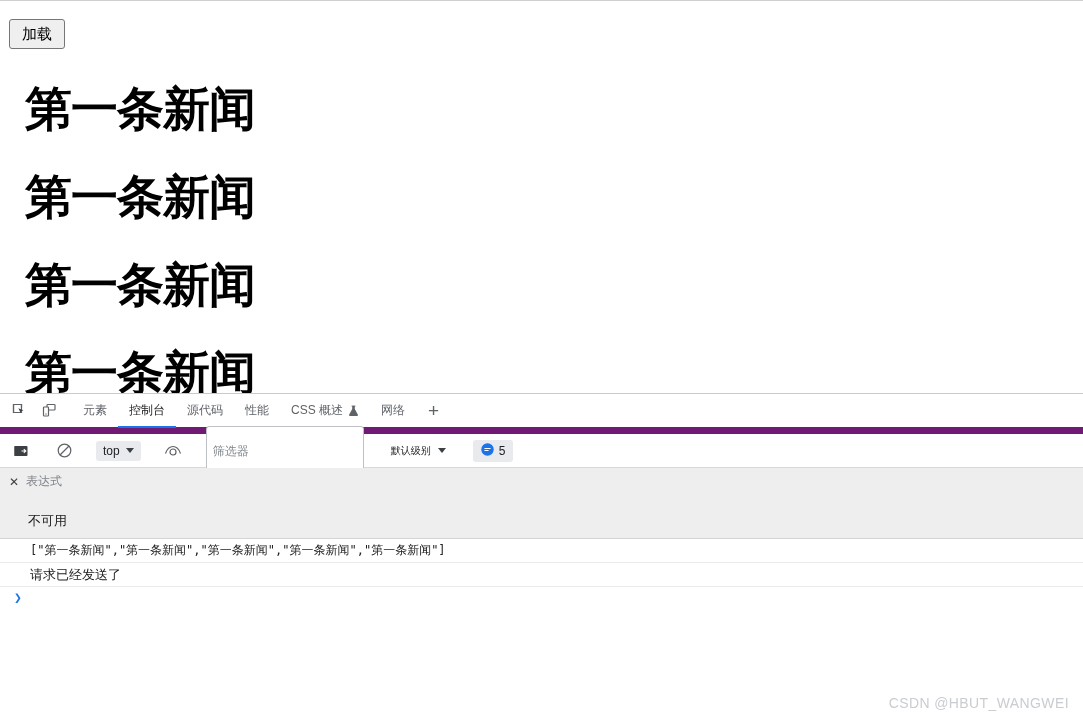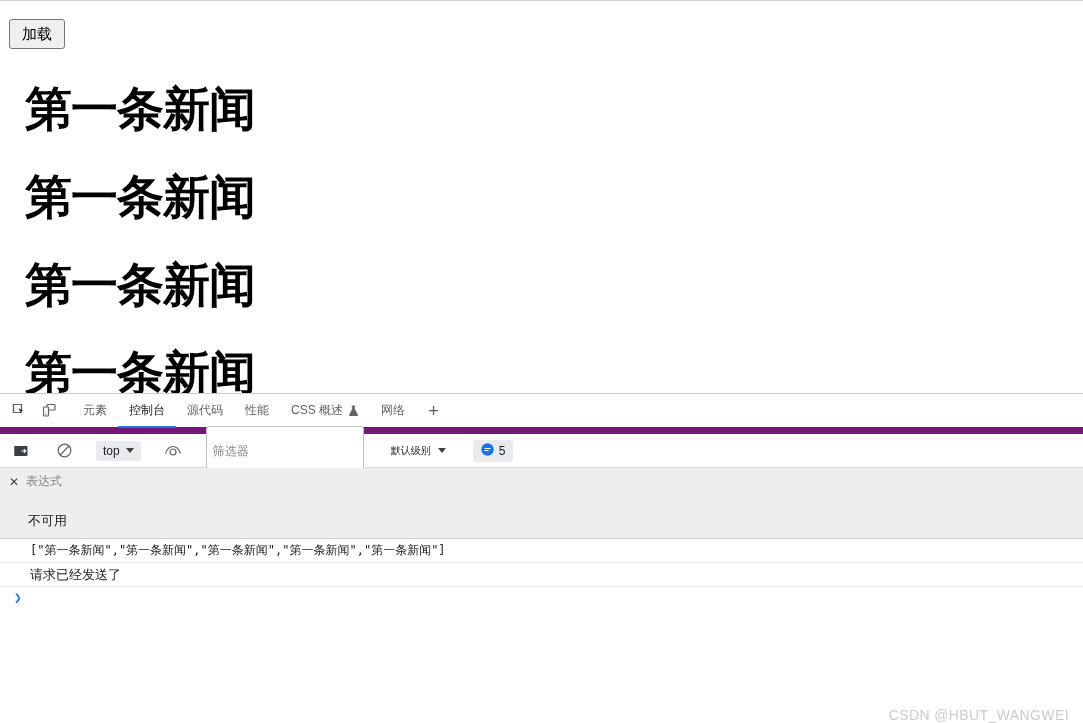--- a/index.html
+++ b/index.html
@@ -270,21 +270,21 @@
     font-weight: bold;
     font-size: 13px;
     line-height: 14px;
     font-family: "DejaVu Sans Mono", "Liberation Mono", monospace;
   }
 
   
   .watermark {
     position: absolute;
     right: 14px;
-    bottom: 0;
+    bottom: 12px;
     color: #c9ccd0;
     font-size: 14px;
     font-family: "Liberation Sans", "DejaVu Sans", sans-serif;
     letter-spacing: 0.4px;
     user-select: none;
   }
 </style>
 </head>
 <body>
 

